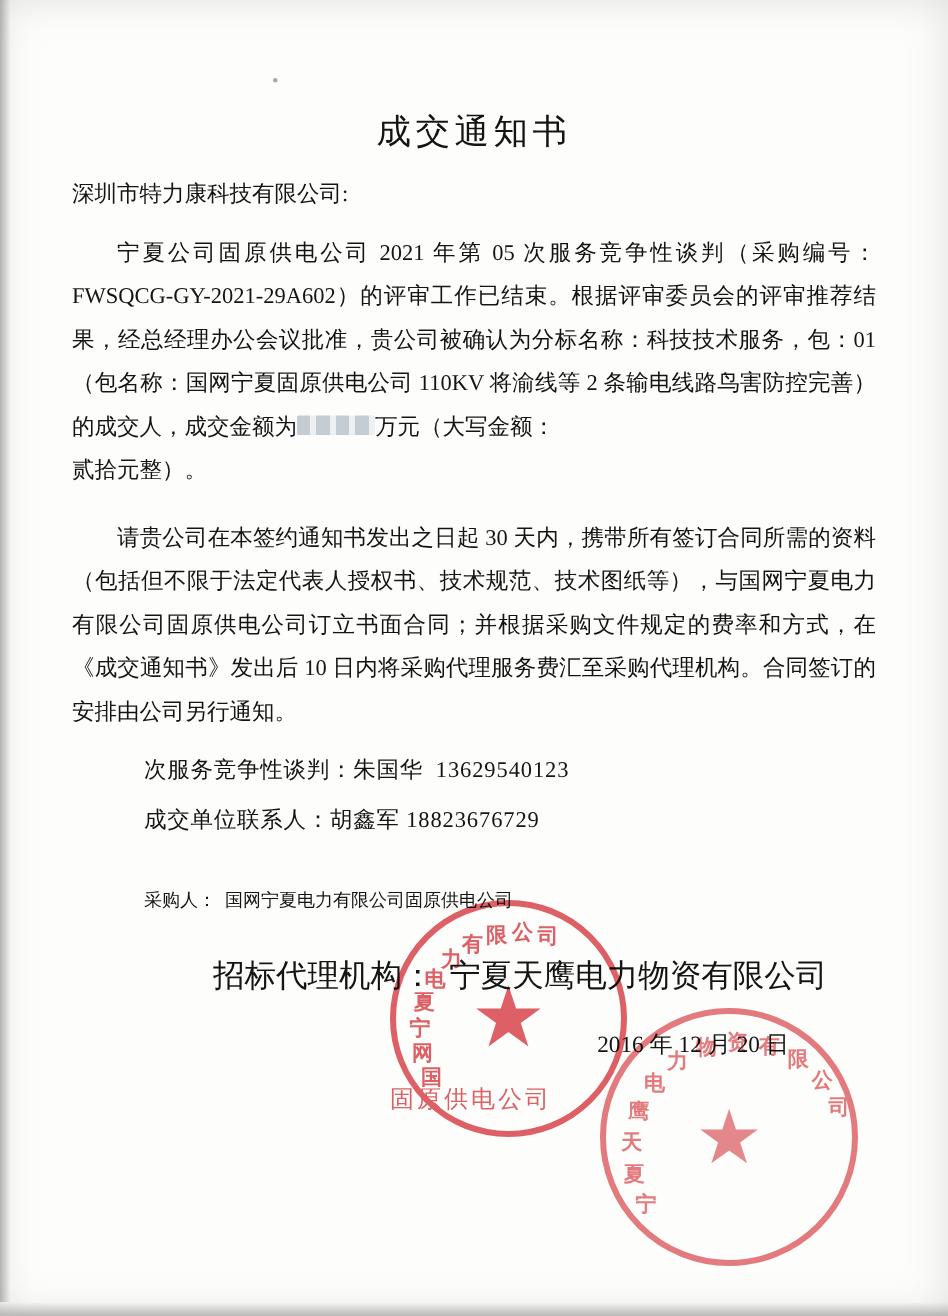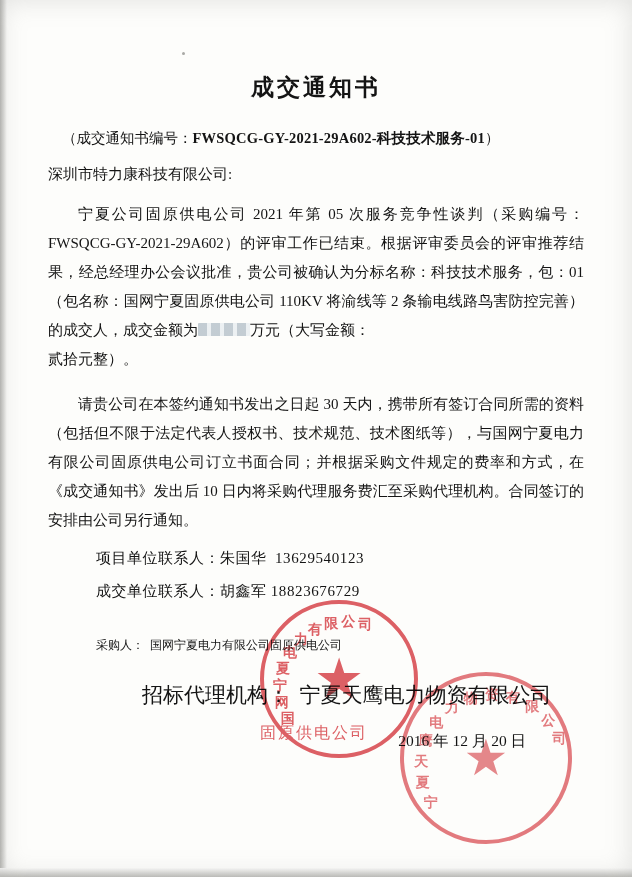--- a/index.html
+++ b/index.html
@@ -50,21 +50,21 @@
     z-index: 12;
   }
   .content {
     position: relative;
     z-index: 20;
     padding: 0 48px;
   }
   .doc-title {
     text-align: center;
     font-size: 23px;
-    font-weight: bold;
+    font-weight: normal;
     letter-spacing: 3px;
     margin-top: 72px;
     color: #141414;
   }
   .doc-number {
     margin-top: 26px;
     font-size: 14.5px;
     color: #141414;
     padding-left: 14px;
   }
@@ -200,35 +200,32 @@
 <div class="page">
 
   <div class="edge-left"></div>
   <div class="edge-bottom"></div>
   <div class="dot-top"></div>
 
   <div class="content">
 
     <div class="doc-title">成交通知书</div>
 
-    <div class="doc-number">
-      <span>（成交通知书编号：</span><b>FWSQCG-GY-2021-29A602-科技技术服务-01</b><span>）</span>
-    </div>
 
     <div class="addressee">深圳市特力康科技有限公司:</div>
 
     <p class="body-text">
       <span>宁夏公司固原供电公司 2021 年第 05 次服务竞争性谈判（采购编号：FWSQCG-GY-2021-29A602）的评审工作已结束。根据评审委员会的评审推荐结果，经总经理办公会议批准，贵公司被确认为分标名称：科技技术服务，包：01（包名称：国网宁夏固原供电公司 110KV 将渝线等 2 条输电线路鸟害防控完善）的成交人，成交金额为</span><span class="redacted"></span><span>万元（大写金额：</span><br>
       <span>贰拾元整）。</span>
     </p>
 
     <p class="body-text">请贵公司在本签约通知书发出之日起 30 天内，携带所有签订合同所需的资料（包括但不限于法定代表人授权书、技术规范、技术图纸等），与国网宁夏电力有限公司固原供电公司订立书面合同；并根据采购文件规定的费率和方式，在《成交通知书》发出后 10 日内将采购代理服务费汇至采购代理机构。合同签订的安排由公司另行通知。</p>
 
     <div class="contact-line">
-      <span>项目单位联系人：</span><span>朱国华</span>&nbsp;&nbsp;<span class="num">13629540123</span>
+      <span>次服务竞争性谈判：</span><span>朱国华</span>&nbsp;&nbsp;<span class="num">13629540123</span>
     </div>
 
     <div class="contact-line">
       <span>成交单位联系人：</span><span>胡鑫军</span>&nbsp;<span class="num">18823676729</span>
     </div>
 
     <div class="buyer-line">
       <span>采购人：</span>&nbsp;&nbsp;<span>国网宁夏电力有限公司固原供电公司</span>
     </div>
 

